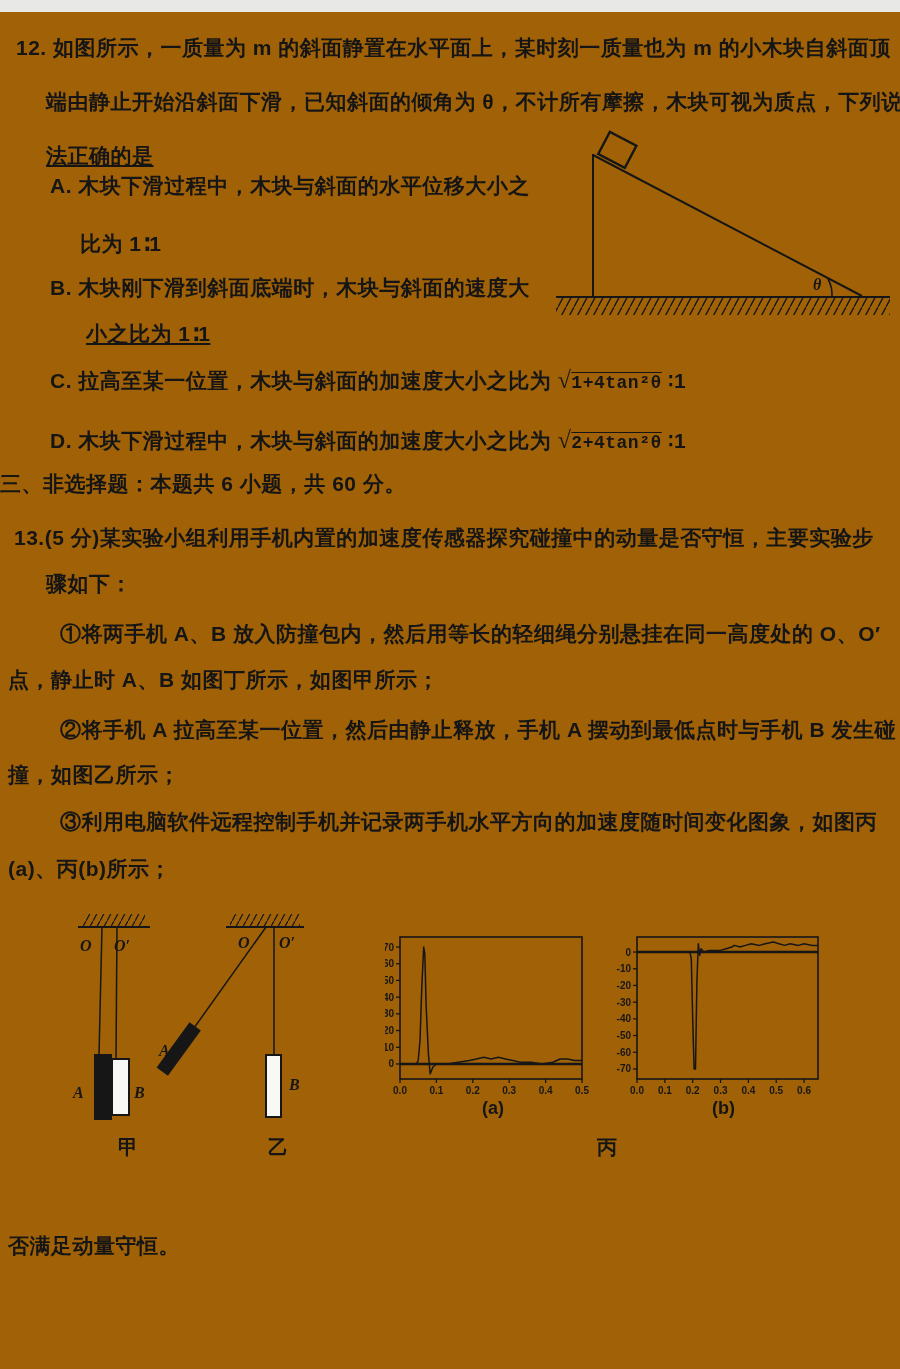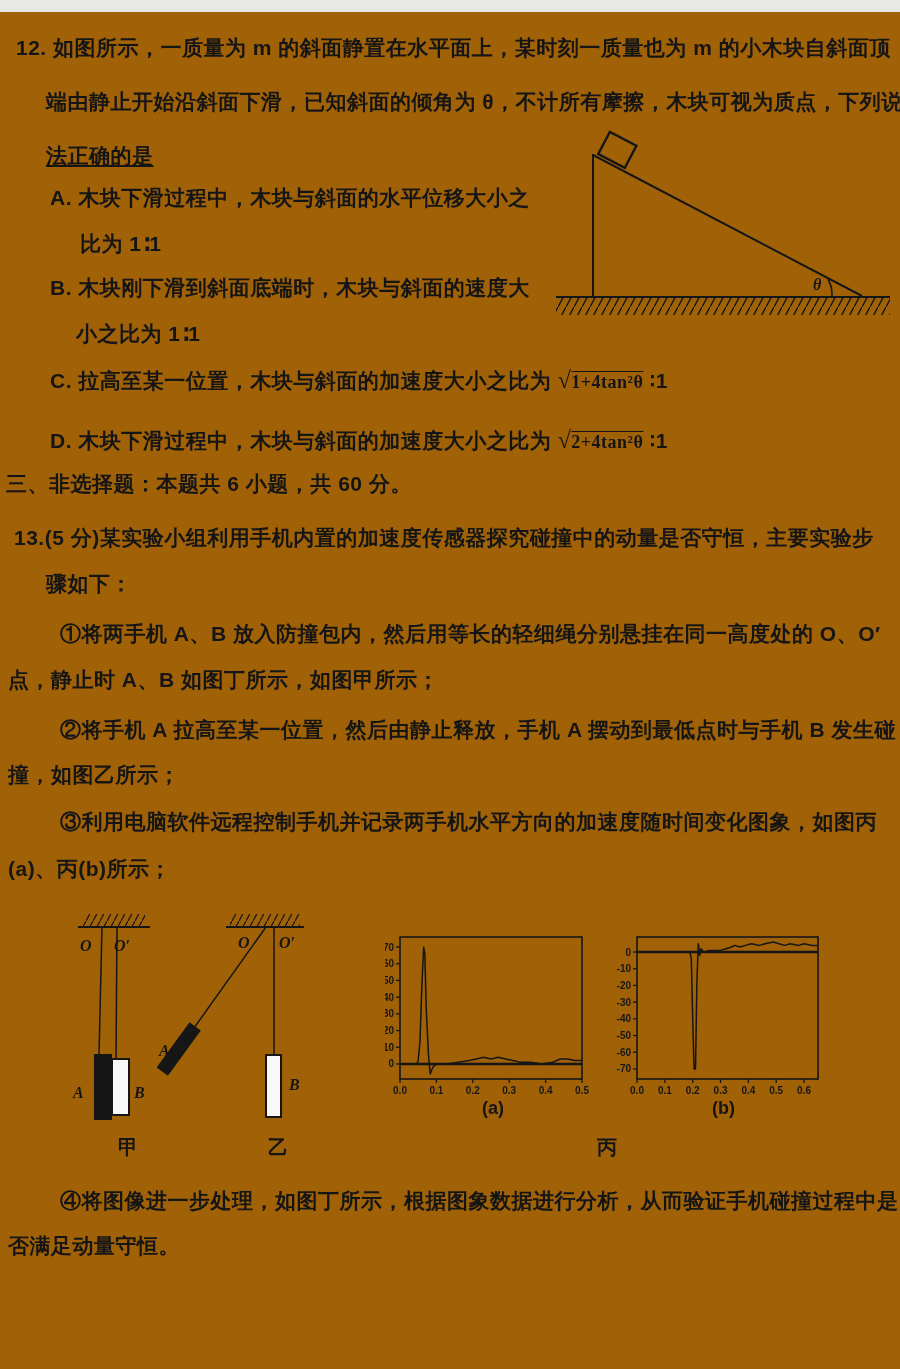--- a/index.html
+++ b/index.html
@@ -8,38 +8,38 @@
     position:relative;width:900px;height:1369px;margin:12px auto;
     background:#a16207;color:#151515;overflow:hidden;
     font-family:"Liberation Sans",sans-serif;
   }
   .line{position:absolute;white-space:nowrap;font-size:21px;font-weight:700;letter-spacing:.5px;}
   .caption{position:absolute;white-space:nowrap;font-size:20px;font-weight:700;}
   .footer{position:absolute;left:0;top:1318px;width:900px;text-align:center;
     font-size:19px;font-weight:700;letter-spacing:1px;}
   .rad{white-space:nowrap;}
   .rad .sign{font-family:"Liberation Serif",serif;font-size:24px;font-weight:700;}
-  .rad .cand{font-family:Liberation Serif, serif;font-size:18px;font-weight:700;
+  .rad .cand{font-family:Liberation Mono, monospace;font-size:18px;font-weight:700;
     text-decoration:overline;letter-spacing:.5px;}
   svg{position:absolute;}
   svg text{font-family:"Liberation Serif",serif;}
   .axis-num{font-family:"Liberation Sans",sans-serif;font-weight:700;}
 </style>
 </head>
 <body>
 
 <div id="page">
 
   <div class="line" style="left:16px;top:22px;">12. 如图所示，一质量为 m 的斜面静置在水平面上，某时刻一质量也为 m 的小木块自斜面顶</div>
   <div class="line" style="left:46px;top:76px;">端由静止开始沿斜面下滑，已知斜面的倾角为 θ，不计所有摩擦，木块可视为质点，下列说</div>
   <div class="line" style="left:46px;top:130px;text-decoration:underline;">法正确的是</div>
-  <div class="line" style="left:50px;top:172px;text-align:right;">A. 木块下滑过程中，木块与斜面的水平位移大小之</div>
+  <div class="line" style="left:50px;top:160px;text-align:right;">A. 木块下滑过程中，木块与斜面的水平位移大小之</div>
   <div class="line" style="left:80px;top:218px;">比为 1∶1</div>
   <div class="line" style="left:50px;top:262px;">B. 木块刚下滑到斜面底端时，木块与斜面的速度大</div>
-  <div class="line" style="left:76px;top:308px;">小之比为 1∶1</div>
+  <div class="line" style="left:86px;top:308px;text-decoration:underline;">小之比为 1∶1</div>
 
   <div class="line" style="left:50px;top:355px;">
     <span>C. 拉高至某一位置，木块与斜面的加速度大小之比为 </span><span class="rad"><span class="sign">√</span><span class="cand">1+4tan²θ</span></span><span> ∶1</span>
   </div>
   <div class="line" style="left:50px;top:415px;">
     <span>D. 木块下滑过程中，木块与斜面的加速度大小之比为 </span><span class="rad"><span class="sign">√</span><span class="cand">2+4tan²θ</span></span><span> ∶1</span>
   </div>
 
   <svg style="left:550px;top:100px;" width="348" height="212" viewBox="0 0 348 212">
     <defs>
@@ -51,21 +51,21 @@
     <line x1="6" y1="185" x2="340" y2="185" stroke="#161616" stroke-width="2.2"></line>
     <line x1="43" y1="42" x2="43" y2="185" stroke="#161616" stroke-width="2"></line>
     <line x1="43" y1="43" x2="312" y2="184" stroke="#161616" stroke-width="2"></line>
     <g transform="translate(46,42) rotate(27.7)">
       <rect x="2" y="-26" width="30" height="25" fill="none" stroke="#161616" stroke-width="2.4"></rect>
     </g>
     <path d="M 282 184 A 32 32 0 0 0 278 167" fill="none" stroke="#161616" stroke-width="1.6"></path>
     <text x="263" y="178" font-size="16" font-style="italic" font-weight="bold" fill="#161616">θ</text>
   </svg>
 
-  <div class="line" style="left:6px;top:458px;">三、非选择题：本题共 6 小题，共 60 分。</div>
+  <div class="line" style="left:0;top:458px;">三、非选择题：本题共 6 小题，共 60 分。</div>
 
   <div class="line" style="left:14px;top:512px;">13.(5 分)某实验小组利用手机内置的加速度传感器探究碰撞中的动量是否守恒，主要实验步</div>
   <div class="line" style="left:46px;top:558px;">骤如下：</div>
   <div class="line" style="left:60px;top:608px;">①将两手机 A、B 放入防撞包内，然后用等长的轻细绳分别悬挂在同一高度处的 O、O′</div>
   <div class="line" style="left:8px;top:654px;">点，静止时 A、B 如图丁所示，如图甲所示；</div>
   <div class="line" style="left:60px;top:704px;">②将手机 A 拉高至某一位置，然后由静止释放，手机 A 摆动到最低点时与手机 B 发生碰</div>
   <div class="line" style="left:8px;top:749px;">撞，如图乙所示；</div>
   <div class="line" style="left:60px;top:796px;">③利用电脑软件远程控制手机并记录两手机水平方向的加速度随时间变化图象，如图丙</div>
   <div class="line" style="left:8px;top:843px;">(a)、丙(b)所示；</div>
 
@@ -176,17 +176,16 @@
       <text x="194.07692307692307" y="170" text-anchor="middle" font-size="10" fill="#161616" class="axis-num">0.6</text>
       <line x1="27" y1="28.035294117647055" x2="208" y2="28.035294117647055" stroke="#161616" stroke-width="2.6"></line>
       <polyline points="27.0,28.0 68.8,28.0 79.9,28.0 81.3,34.7 82.7,94.9 84.1,145.0 85.5,145.0 86.9,58.1 88.3,19.7 89.7,31.4 91.0,24.7 93.8,28.0 99.4,26.4 105.0,26.4 110.5,26.4 116.1,24.7 121.7,23.0 124.5,21.4 130.0,23.0 135.6,21.4 141.2,19.7 149.5,21.4 155.1,19.7 163.4,18.0 169.0,19.7 174.6,21.4 180.2,19.7 188.5,21.4 194.1,19.7 202.4,21.4 208.0,21.4" fill="none" stroke="#161616" stroke-width="1.5" stroke-linejoin="round"></polyline>
     </svg>
   <div class="caption" style="left:712px;top:1086px;font-size:18px;">(b)</div>
 
   <div class="caption" style="left:118px;top:1122px;">甲</div>
   <div class="caption" style="left:268px;top:1122px;">乙</div>
   <div class="caption" style="left:597px;top:1122px;">丙</div>
 
-  <div class="line" style="left:60px;top:1175px;">④将图像进一步处理，如图丁所示，根据图象数据进行分析，从而验证手机碰撞过程中是</div>
   <div class="line" style="left:8px;top:1220px;text-align:center;">否满足动量守恒。</div>
 
 
 </div>
 
 </body></html>

